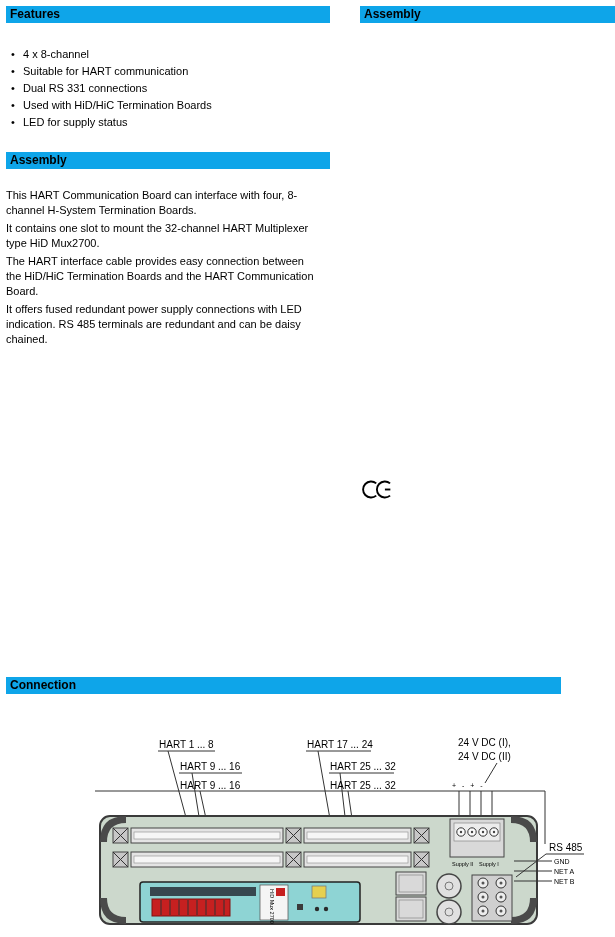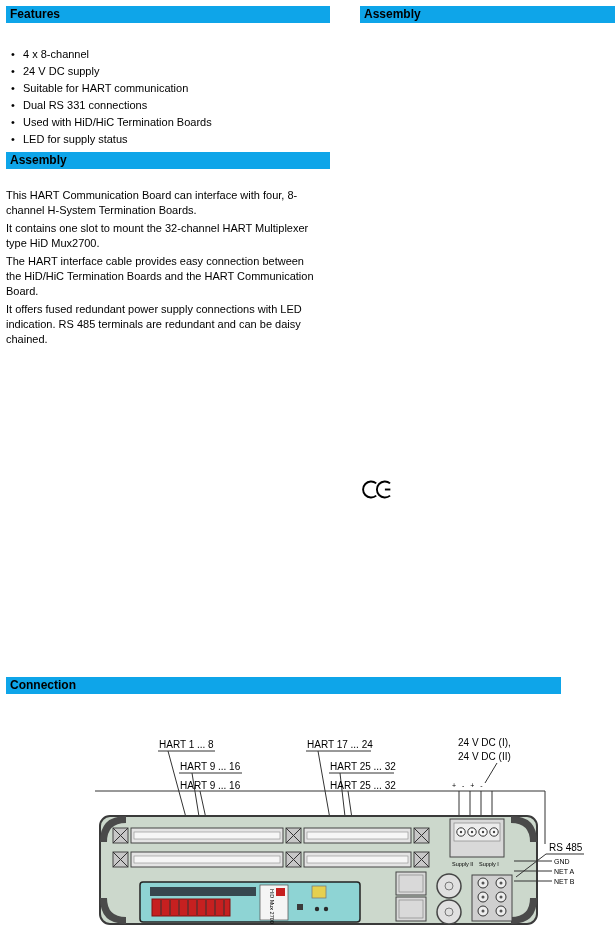--- a/index.html
+++ b/index.html
@@ -37,21 +37,20 @@
 
 <div class="section-bar" id="features-bar">
   <span>Features</span>
 </div>
 <div class="section-bar" id="assembly-bar">
   <span>Assembly</span>
 </div>
 
 <ul class="features-list">
   <li>4 x 8-channel</li>
-  <li>24 V DC supply</li>
   <li>Suitable for HART communication</li>
   <li>Dual RS 331 connections</li>
   <li>Used with HiD/HiC Termination Boards</li>
   <li>LED for supply status</li>
 </ul>
 
 <div class="section-bar" id="function-bar">
   <span>Assembly</span>
 </div>
 <div class="function-text">

